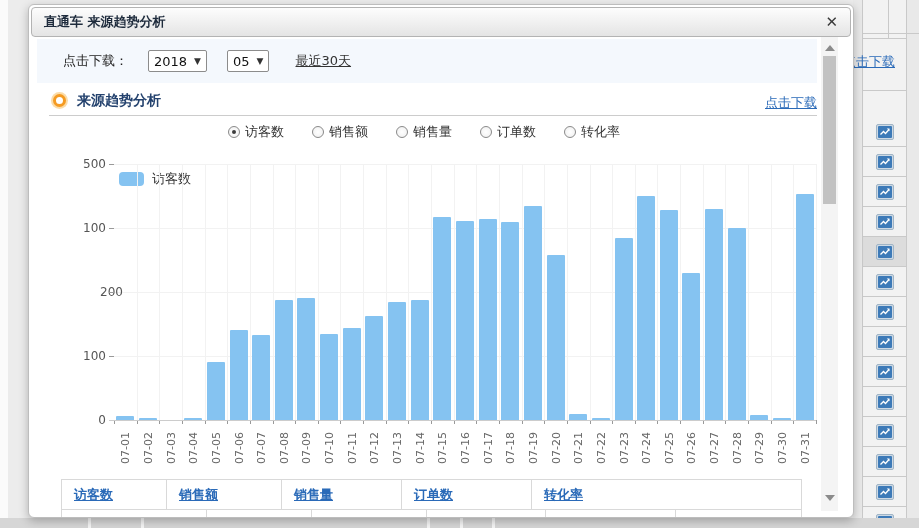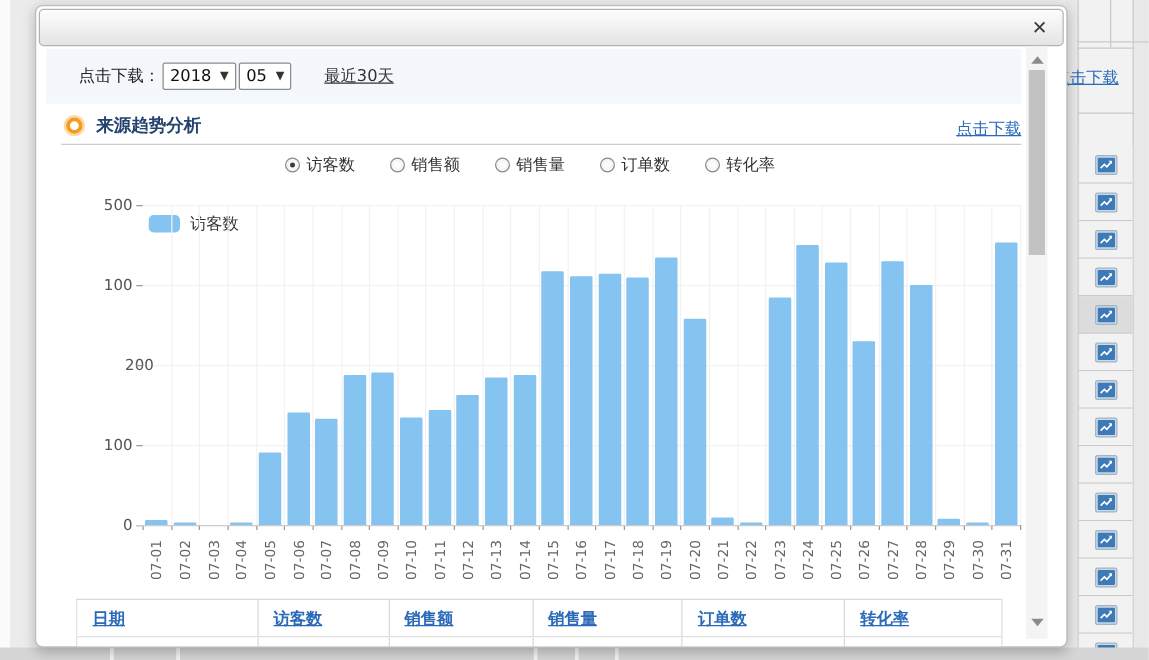--- a/index.html
+++ b/index.html
@@ -32,21 +32,21 @@
   .titlebar { position:absolute; left:2px; top:2px; width:820px; height:30px;
               background:linear-gradient(#fdfdfd,#e4e4e4); border:1px solid #b3b3b3; border-radius:4px;
               display:flex; align-items:center; }
   .titlebar .ttl { margin-left:12px; font-size:13px; font-weight:bold; color:#1e2b3c; }
   .titlebar .close { position:absolute; right:12px; top:5px; font-size:15px; font-weight:bold; color:#3a3a3a;
                      cursor:pointer; line-height:18px; }
   .selrow { position:absolute; left:8px; top:34px; width:780px; height:44px; background:#f4f8fd;
             display:flex; align-items:center; font-size:13px; color:#222; }
   .selrow .lab { margin-left:26px; }
   .selbox { height:22px; background:#fff; border:1px solid #8c8c8c; border-radius:2px; display:flex;
-            align-items:center; padding:0 5px; margin-left:2px; font-size:13px; color:#111; cursor:pointer; }
+            align-items:center; padding:0 5px; margin-left:20px; font-size:13px; color:#111; cursor:pointer; }
   .selbox .car { margin-left:7px; font-size:9px; color:#333; }
   .recent { margin-left:26px; color:#333; text-decoration:underline; cursor:pointer; }
 
   .sect-bullet { position:absolute; left:24px; top:89px; width:13px; height:13px; border-radius:50%;
                  background:#fff; border:3px solid #f59b22; box-shadow:0 0 0 2px #fbdca8; }
   .sect-title { position:absolute; left:48px; top:87px; font-size:14px; font-weight:bold; color:#24426e; }
   .dl-link { position:absolute; left:736px; top:89px; font-size:13px; color:#2a6ab8;
              text-decoration:underline; cursor:pointer; }
   .sect-rule { position:absolute; left:20px; top:110px; width:768px; height:1px; background:#ccc; }
 
@@ -239,20 +239,21 @@
   <i style="left:88px"></i>
     <i style="left:141px"></i>
     <i style="left:427px"></i>
   <i style="left:460px"></i>
     <i style="left:492px"></i>
 </div>
 
 <div class="dialog">
 
   <div class="titlebar">
+    <span class="ttl">直通车 来源趋势分析</span>
     <span class="close">✕</span>
   </div>
 
   <div class="selrow">
     <span class="lab">点击下载：</span>
     <span class="selbox">
       <span>2018</span>
       <span class="car">▼</span>
     </span>
     <span class="selbox">
@@ -431,23 +432,20 @@
       <div class="bar" style="left: 721.387px; top: 409.88px; width: 18px; height: 5.12px; background: rgb(133, 195, 241);"></div>
       <div class="xlab" style="left: 724.387px; top: 422px;"><span>07-29</span></div>
       <div class="bar" style="left: 744.032px; top: 413px; width: 18px; height: 2px; background: rgb(133, 195, 241);"></div>
       <div class="xlab" style="left: 747.032px; top: 422px;"><span>07-30</span></div>
       <div class="bar" style="left: 766.677px; top: 189.08px; width: 18px; height: 225.92px; background: rgb(133, 195, 241);"></div>
       <div class="xlab" style="left: 769.677px; top: 422px;"><span>07-31</span></div>
     </div>
 
   <div class="dtable">
     <div class="hrow" id="table-head">
-        <div class="hcell" style="width: 145px;">
-          <a>日期</a>
-        </div>
         <div class="hcell" style="width: 105px;">
           <a>访客数</a>
         </div>
         <div class="hcell" style="width: 115px;">
           <a>销售额</a>
         </div>
         <div class="hcell" style="width: 120px;">
           <a>销售量</a>
         </div>
         <div class="hcell" style="width: 130px;">

